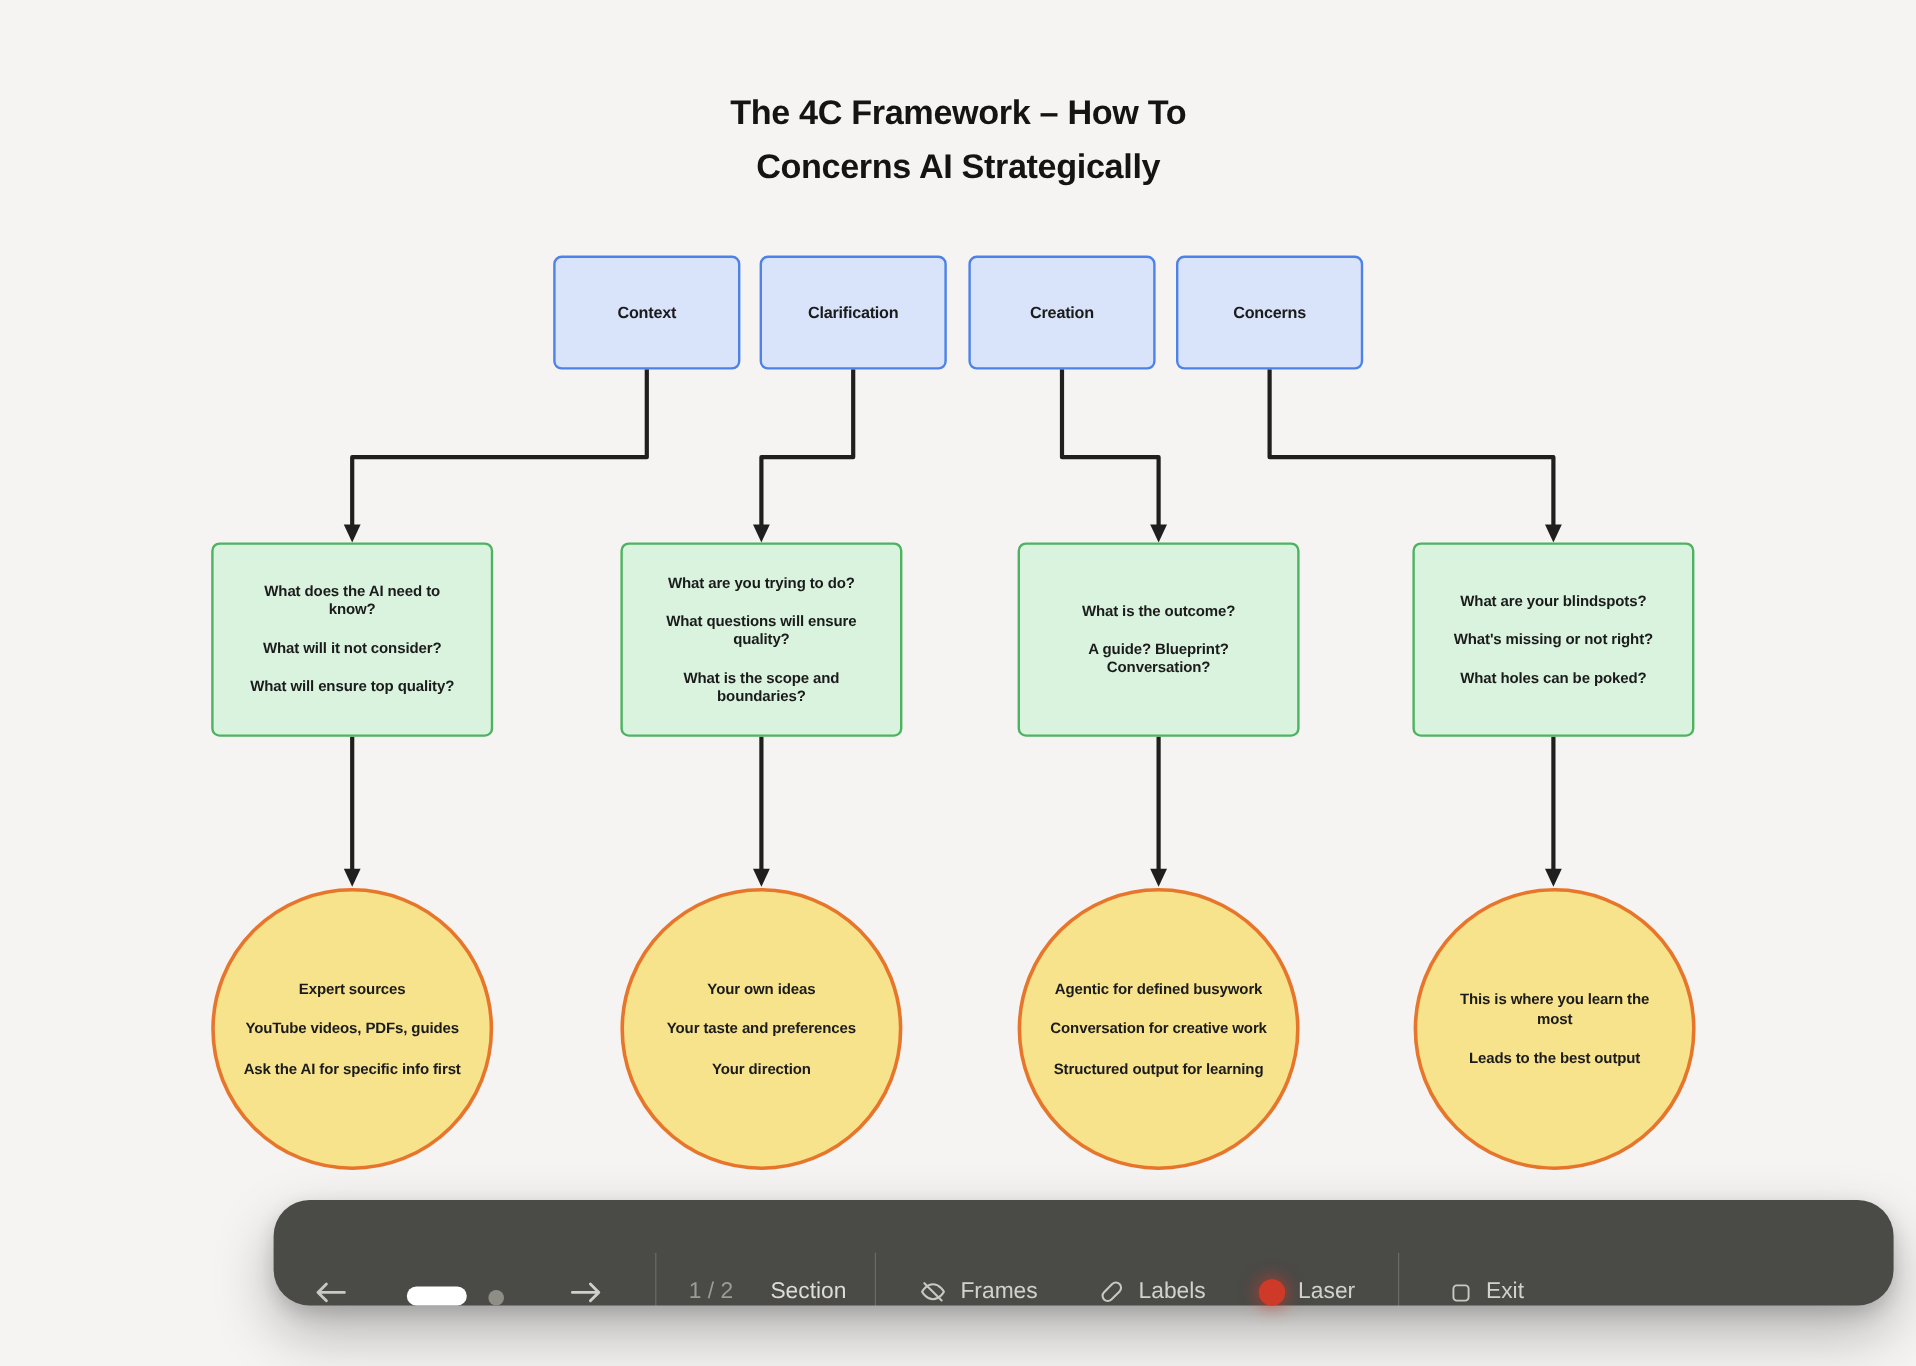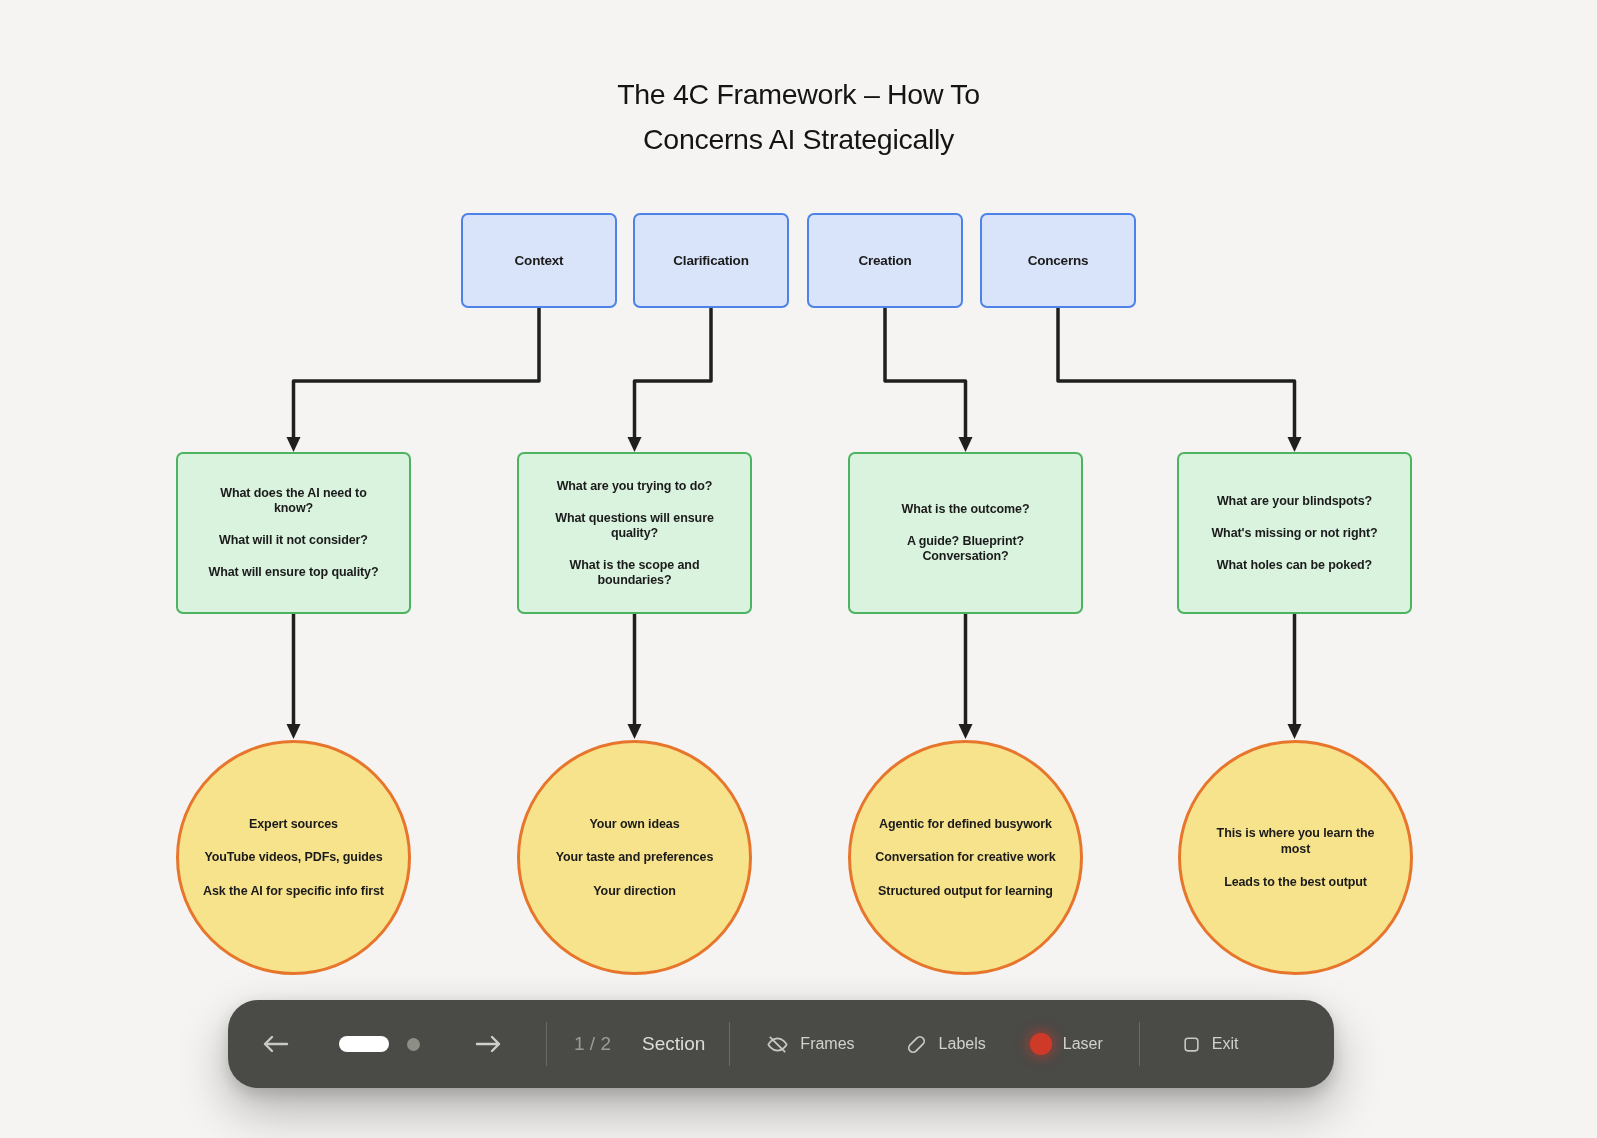--- a/index.html
+++ b/index.html
@@ -16,21 +16,21 @@
   body{
     width:1597px;height:1138px;overflow:hidden;
     background:var(--bg);
     font-family:"Liberation Sans","DejaVu Sans",sans-serif;
     color:var(--text);
   }
   .stage{position:relative;width:1597px;height:1138px;}
 
   .title{
     position:absolute;left:0;top:72px;width:1597px;
-    text-align:center;font-weight:400;font-size:28.5px;line-height:45px;
+    text-align:center;font-weight:700;font-size:28.5px;line-height:45px;
     color:#141414;letter-spacing:-0.3px;
   }
 
   .hbox{
     position:absolute;top:213px;width:156px;height:95px;
     background:var(--box_blue_fill);
     border:2.5px solid var(--box_blue_border);
     border-radius:7px;
     display:flex;align-items:center;justify-content:center;
     font-weight:700;font-size:13.5px;letter-spacing:-0.2px;
@@ -57,28 +57,28 @@
     font-weight:700;font-size:12.5px;letter-spacing:-0.1px;
   }
   .circle p{margin:0;line-height:1.3;white-space:nowrap;}
   .circle.wrap p{white-space:normal;max-width:180px;}
 
   .connectors{position:absolute;left:0;top:0;pointer-events:none;}
   .connectors path{fill:none;stroke:var(--arrow);stroke-width:3.5;stroke-linejoin:round;}
   .connectors polygon{fill:var(--arrow);}
 
   .toolbar{
-    position:absolute;left:228px;top:1000px;width:1106px;height:88px;
+    position:absolute;left:228px;top:1000px;width:1350px;height:88px;
     background:var(--toolbar_bg);border-radius:30px;
-    display:flex;align-items:center;
+    display:flex;align-items:flex-end;
     color:var(--toolbar_text);font-size:19px;
     box-shadow:0 22px 50px rgba(0,0,0,.28),0 6px 16px rgba(0,0,0,.14);
   }
   .tb-btn{display:flex;align-items:center;gap:11px;background:none;border:none;
-    color:var(--toolbar_text);font-size:16px;font-family:inherit;cursor:pointer;padding:0;}
+    color:var(--toolbar_text);font-size:19px;font-family:inherit;cursor:pointer;padding:0;}
   .tb-divider{width:1px;height:44px;background:rgba(255,255,255,.18);}
   .nav-arrow{display:flex;align-items:center;}
   .nav-arrow svg{display:block;}
   .prev{color:#7d7c75;}
   .next{color:#d0d0ca;}
   .pill{width:50px;height:16px;border-radius:8px;background:#ffffff;}
   .dot{width:13px;height:13px;border-radius:50%;background:#8e8e86;}
   .page-num{color:var(--toolbar_text_dim);}
   .section-label{color:#dddcd6;}
   .laser-dot{width:22px;height:22px;border-radius:50%;background:var(--laser_red);

